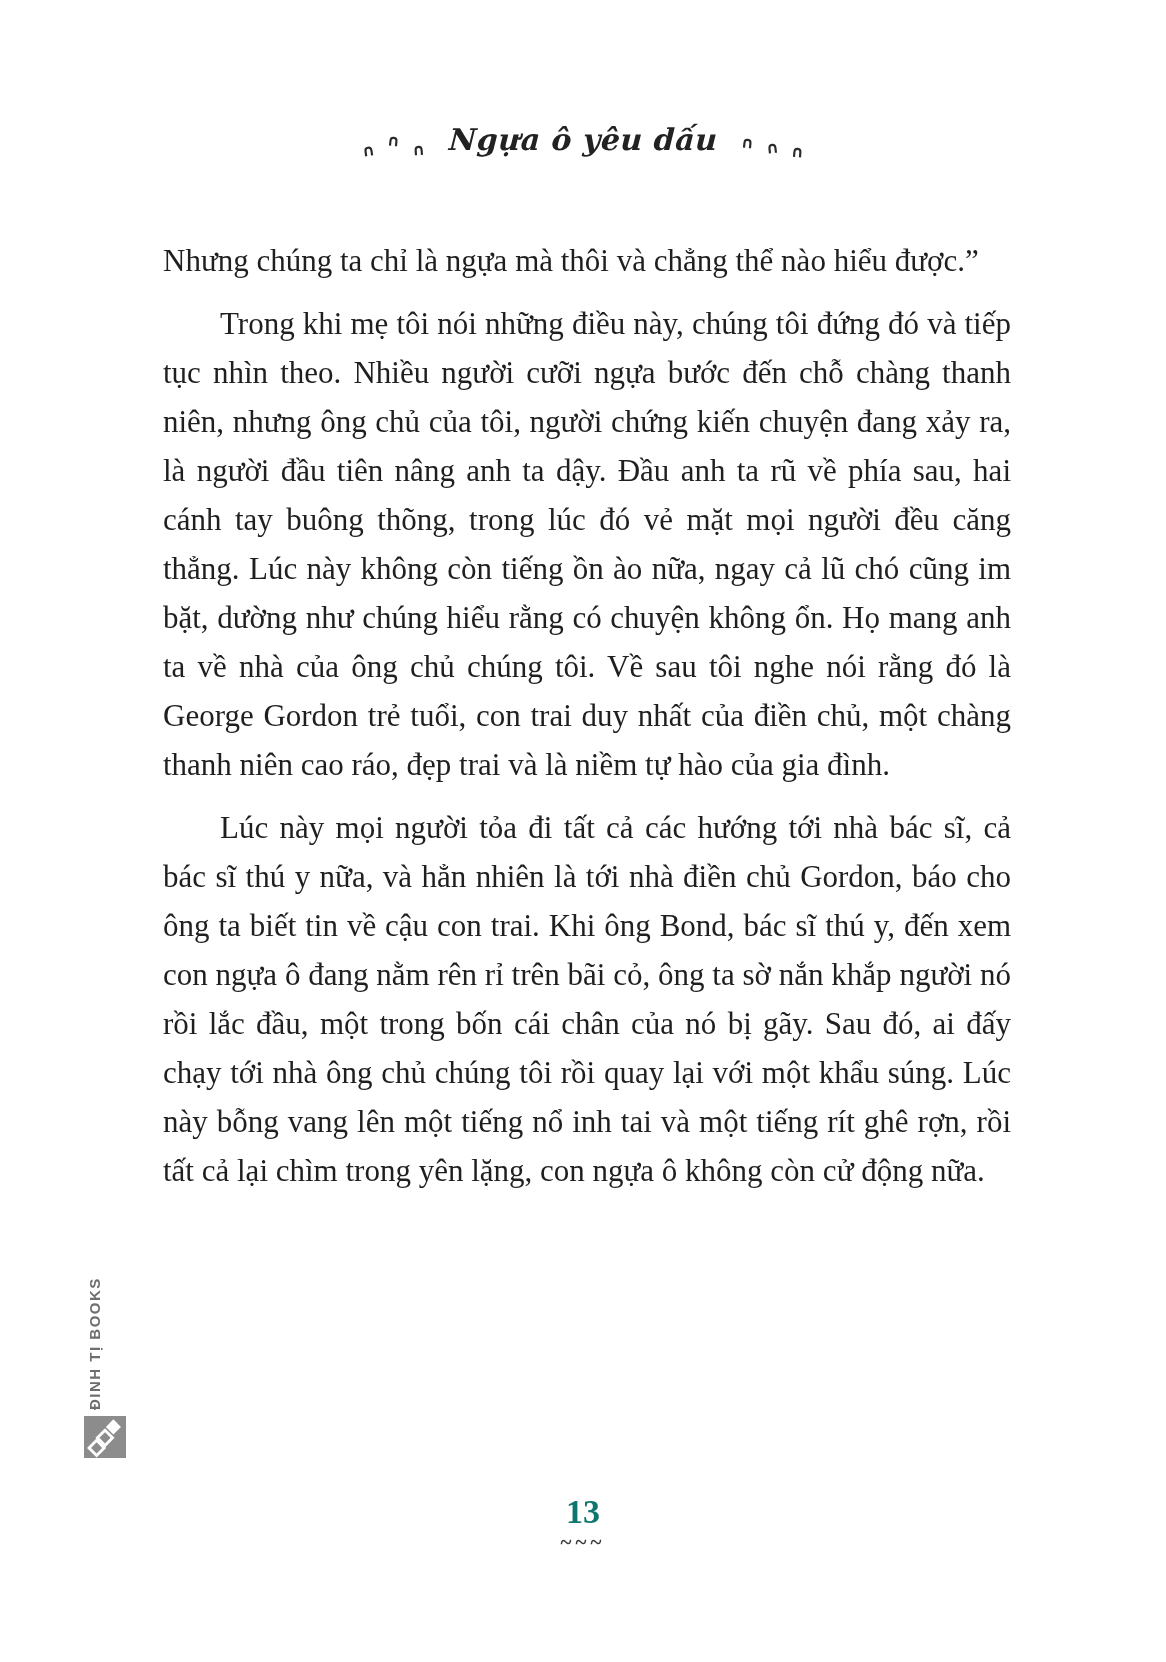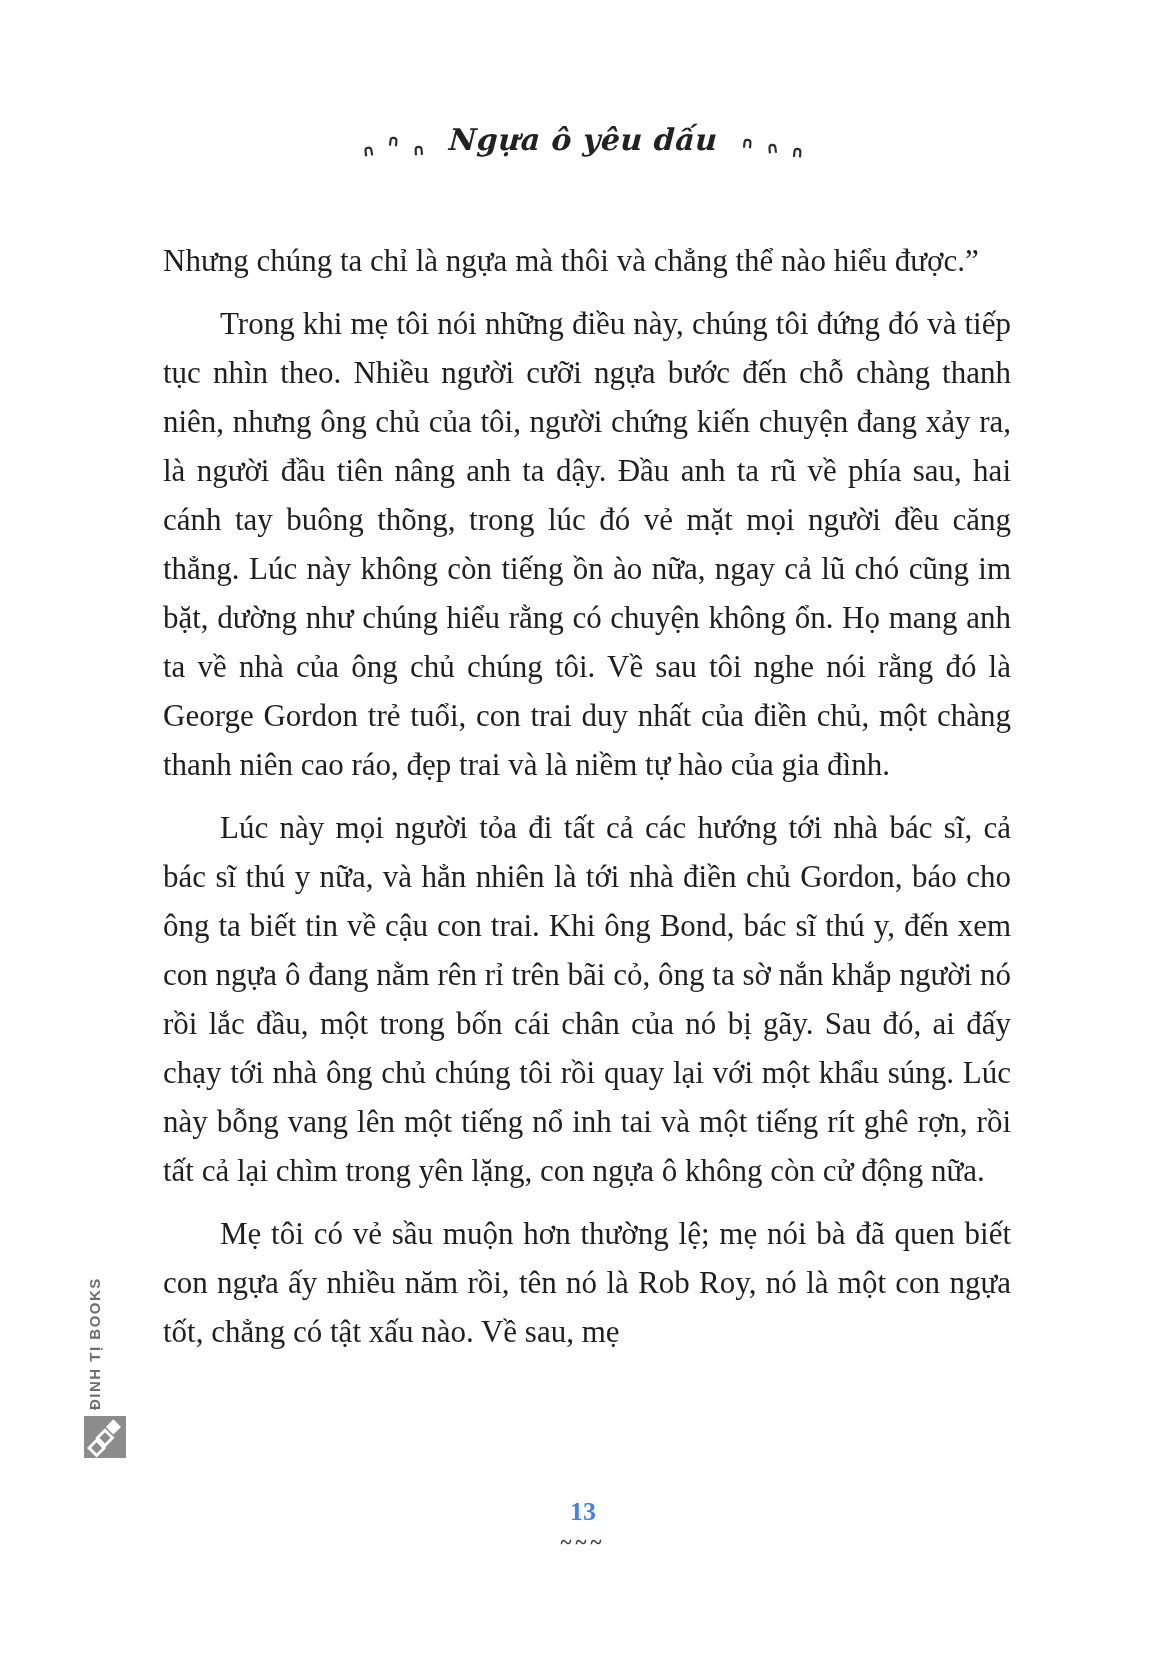--- a/index.html
+++ b/index.html
@@ -92,23 +92,23 @@
 
   
   .page-footer {
     position: absolute;
     top: 1494px;
     left: 0;
     width: 100%;
     text-align: center;
   }
   .page-number {
-    font-size: 26px;
+    font-size: 34px;
     font-weight: 700;
-    color: #3b82f6;
+    color: #0f766e;
     line-height: 36px;
   }
   .tilde-orn {
     font-size: 21px;
     font-weight: 700;
     letter-spacing: 4px;
     color: #3a3a3a;
     line-height: 20px;
     margin-top: 2px;
   }
@@ -129,21 +129,20 @@
       <span class="orn orn-r1">∩</span>
       <span class="orn orn-r2">∩</span>
       <span class="orn orn-r3">∩</span>
     </span>
   </header>
 
   <main class="body-text">
     <p class="no-indent">Nhưng chúng ta chỉ là ngựa mà thôi và chẳng thể nào hiểu được.”</p>
     <p>Trong khi mẹ tôi nói những điều này, chúng tôi đứng đó và tiếp tục nhìn theo. Nhiều người cưỡi ngựa bước đến chỗ chàng thanh niên, nhưng ông chủ của tôi, người chứng kiến chuyện đang xảy ra, là người đầu tiên nâng anh ta dậy. Đầu anh ta rũ về phía sau, hai cánh tay buông thõng, trong lúc đó vẻ mặt mọi người đều căng thẳng. Lúc này không còn tiếng ồn ào nữa, ngay cả lũ chó cũng im bặt, dường như chúng hiểu rằng có chuyện không ổn. Họ mang anh ta về nhà của ông chủ chúng tôi. Về sau tôi nghe nói rằng đó là George Gordon trẻ tuổi, con trai duy nhất của điền chủ, một chàng thanh niên cao ráo, đẹp trai và là niềm tự hào của gia đình.</p>
     <p>Lúc này mọi người tỏa đi tất cả các hướng tới nhà bác sĩ, cả bác sĩ thú y nữa, và hẳn nhiên là tới nhà điền chủ Gordon, báo cho ông ta biết tin về cậu con trai. Khi ông Bond, bác sĩ thú y, đến xem con ngựa ô đang nằm rên rỉ trên bãi cỏ, ông ta sờ nắn khắp người nó rồi lắc đầu, một trong bốn cái chân của nó bị gãy. Sau đó, ai đấy chạy tới nhà ông chủ chúng tôi rồi quay lại với một khẩu súng. Lúc này bỗng vang lên một tiếng nổ inh tai và một tiếng rít ghê rợn, rồi tất cả lại chìm trong yên lặng, con ngựa ô không còn cử động nữa.</p>
-    <p>Mẹ tôi có vẻ sầu muộn hơn thường lệ; mẹ nói bà đã quen biết con ngựa ấy nhiều năm rồi, tên nó là Rob Roy, nó là một con ngựa tốt, chẳng có tật xấu nào. Về sau, mẹ</p>
   </main>
 
   <aside class="publisher-sidebar">
     <div class="publisher-vtext">ĐINH TỊ BOOKS</div>
     <div class="publisher-logo">
       <svg width="42" height="42" viewBox="0 0 50 50" xmlns="http://www.w3.org/2000/svg">
         <rect x="0" y="0" width="50" height="50" fill="#8c8c8c"></rect>
         <g stroke="#ffffff" stroke-width="3.4" fill="none">
           <path d="M15 29 L24 38 L15 47 L6 38 Z"></path>
           <path d="M25 17 L34 26 L25 35 L16 26 Z"></path>

